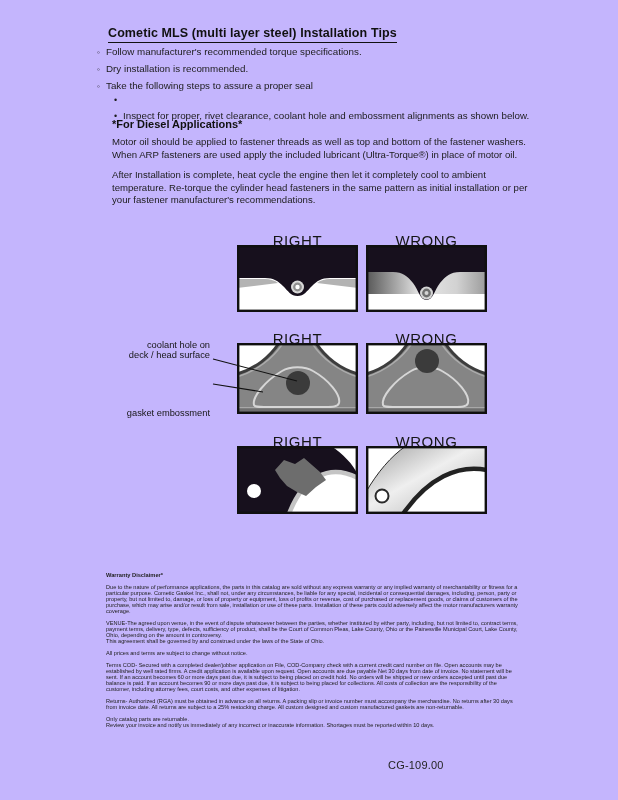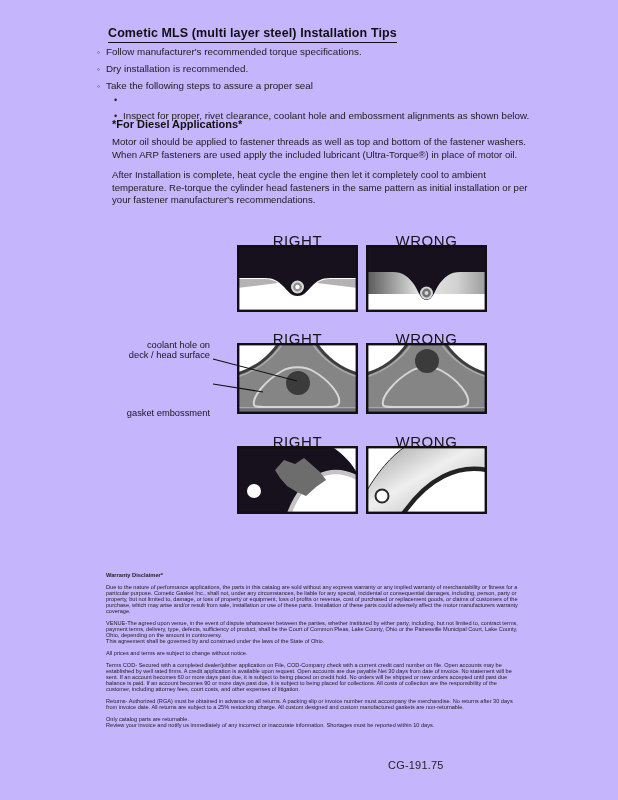--- a/index.html
+++ b/index.html
@@ -192,15 +192,15 @@
     <p class="pre">Due to the nature of performance applications, the parts in this catalog are sold without any express warranty or any implied warranty of merchantability or fitness for a particular purpose.  Cometic Gasket Inc., shall not, under any circumstances, be liable for any special, incidental or consequential damages, including, person, party or property, but not limited to, damage, or loss of property or equipment, loss of profits or revenue, cost of purchased or replacement goods, or claims of customers of the purchase, which may arise and/or result from sale, installation or use of these parts.  Installation of these parts could adversely affect the motor manufacturers warranty coverage.</p>
     <p class="pre">VENUE-The agreed upon venue, in the event of dispute whatsoever between the parties, whether instituted by either party, including, but not limited to, contract terms, payment terms, delivery, type, defects, sufficiency of product, shall be the Court of Common Pleas, Lake County, Ohio or the Painesville Municipal Court, Lake County, Ohio, depending on the amount in controversy.
 This agreement shall be governed by and construed under the laws of the State of Ohio.</p>
     <p class="pre">All prices and terms are subject to change without notice.</p>
     <p class="pre">Terms COD- Secured with a completed dealer/jobber application on File, COD-Company check with a current credit card number on file.  Open accounts may be established by well rated firms.  A credit application is available upon request.  Open accounts are due payable Net 30 days from date of invoice.  No statement will be sent.  If an account becomes 60 or more days past due, it is subject to being placed on credit hold.  No orders will be shipped or new orders accepted until past due balance is paid.  If an account becomes 90 or more days past due, it is subject to being placed for collections.  All costs of collection are the responsibility of the customer, including attorney fees, court costs, and other expenses of litigation.</p>
     <p class="pre">Returns- Authorized (RGA) must be obtained in advance on all returns.  A packing slip or invoice number must accompany the merchandise.  No returns after 30 days from invoice date.  All returns are subject to a 25% restocking charge.  All custom designed and custom manufactured gaskets are non-returnable.</p>
     <p class="pre">Only catalog parts are returnable.
 Review your invoice and notify us immediately of any incorrect or inaccurate information.  Shortages must be reported within 10 days.</p>
   </div>
 
-  <div class="abs doc-code">CG-191.75</div>
+  <div class="abs doc-code">CG-109.00</div>
 
 </div>
 
 </body></html>

